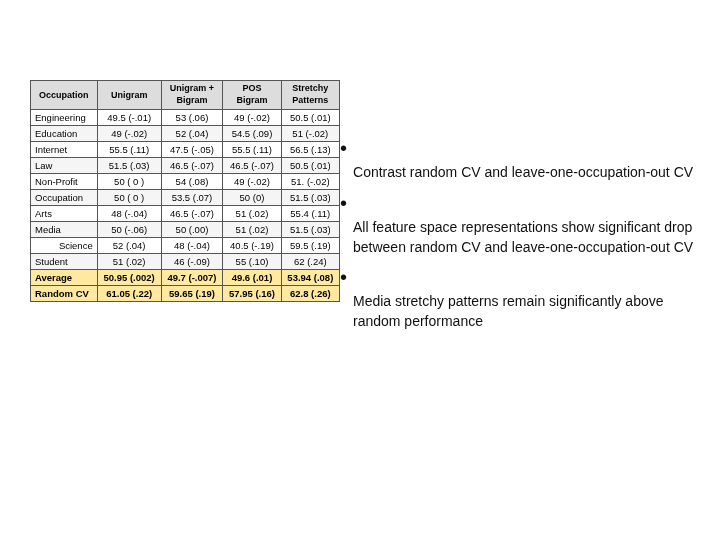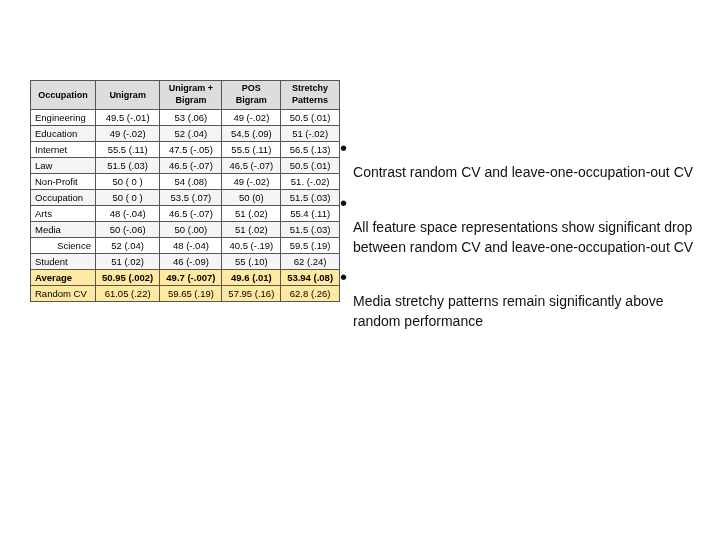--- a/index.html
+++ b/index.html
@@ -56,21 +56,21 @@
     }
     table tr:nth-child(even) td {
       background: #f5f5f5;
     }
     .row-avg td {
       background: #ffe8a0 !important;
       font-weight: bold;
     }
     .row-random td {
       background: #ffe8a0 !important;
-      font-weight: normal;
+      font-weight: bold;
     }
     .col-header-multiline {
       line-height: 1.3;
     }
     .bullet-list {
       flex: 1;
       display: flex;
       flex-direction: column;
       gap: 12px;
       padding-top: 60px;

